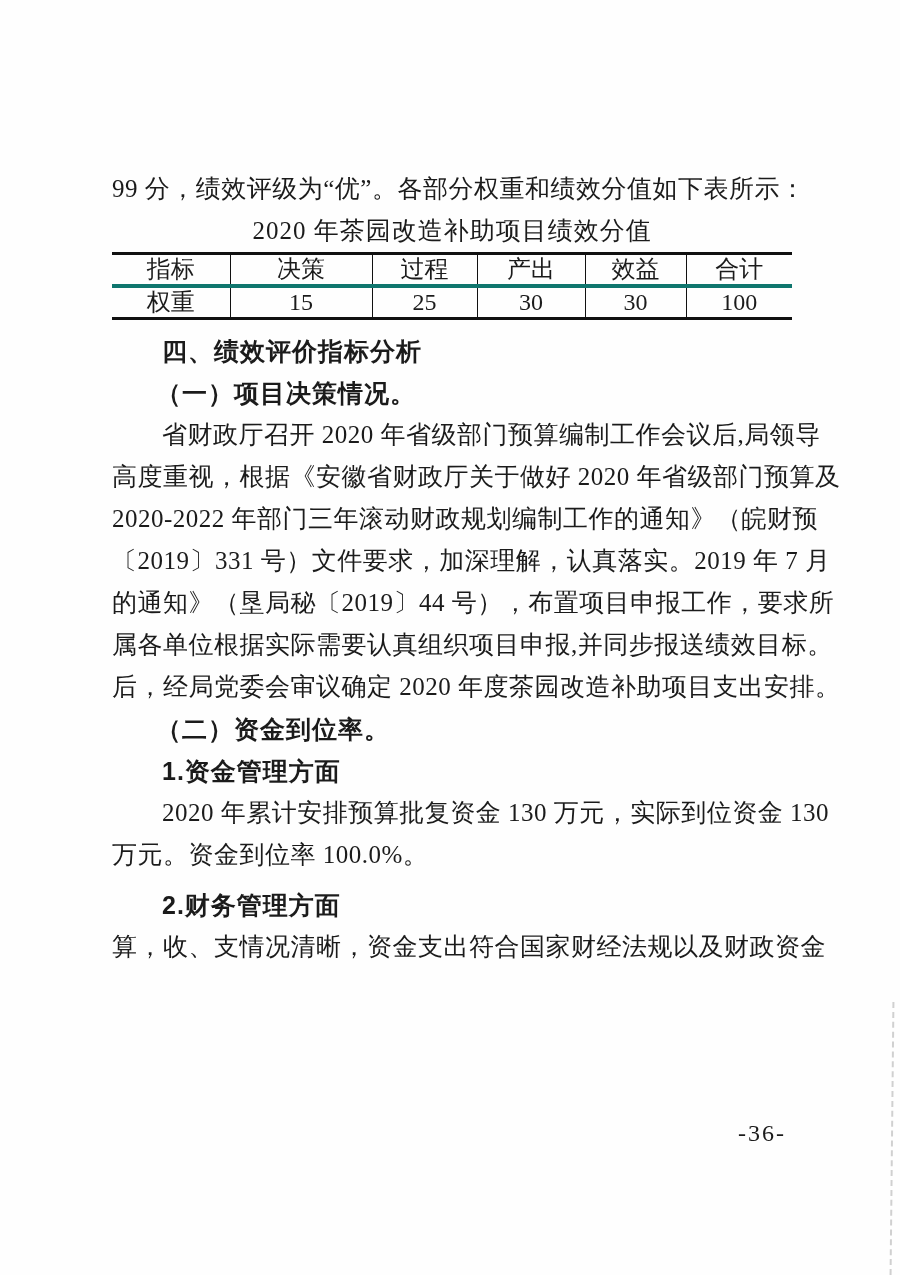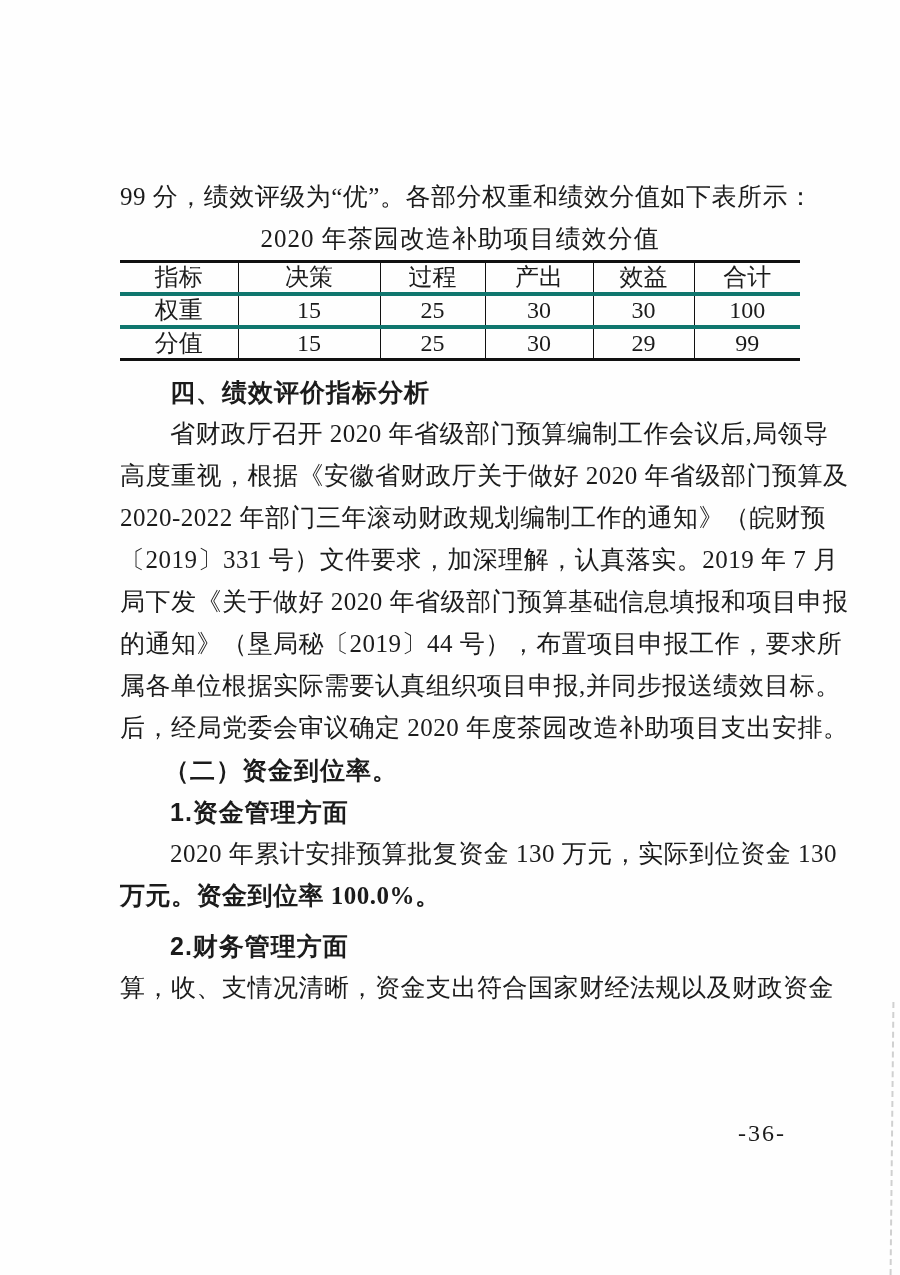--- a/index.html
+++ b/index.html
@@ -9,34 +9,33 @@
     width: 900px;
     height: 1275px;
     margin: 0 auto;
     background: #fefefe;
     overflow: hidden;
     color: #1b1b1b;
     font-family: "Liberation Serif", serif;
   }
   .content {
     position: absolute;
-    left: 120px;
+    left: 112px;
     top: 168px;
     width: 680px;
     font-size: 25px;
     line-height: 42px;
-    margin-top: 8px;
   }
   .line {
     text-align: justify;
     text-align-last: justify;
     white-space: nowrap;
     letter-spacing: 0.5px;
   }
-  .line.left-last { text-align-last: left; font-weight: bold; }
+  .line.left-last { text-align-last: left; }
   .line.indent { padding-left: 50px; }
   .doc-title {
     text-align: right;
     text-align-last: center;
     letter-spacing: 1px;
   }
   .heading {
     font-family: "Liberation Sans", sans-serif;
     font-weight: bold;
     padding-left: 50px;
@@ -114,38 +113,30 @@
           <th>合计</th>
         </tr>
         <tr>
           <td>权重</td>
           <td>15</td>
           <td>25</td>
           <td>30</td>
           <td>30</td>
           <td>100</td>
         </tr>
-        <tr>
-          <td>分值</td>
-          <td>15</td>
-          <td>25</td>
-          <td>30</td>
-          <td>29</td>
-          <td>99</td>
-        </tr>
       </tbody>
     </table>
 
     <div class="line heading" style="margin-top:10px">四、绩效评价指标分析</div>
+    <div class="line heading paren">（一）项目决策情况。</div>
 
     <div class="line indent">省财政厅召开 2020 年省级部门预算编制工作会议后,局领导</div>
     <div class="line">高度重视，根据《安徽省财政厅关于做好 2020 年省级部门预算及</div>
     <div class="line">2020-2022 年部门三年滚动财政规划编制工作的通知》（皖财预</div>
     <div class="line">〔2019〕331 号）文件要求，加深理解，认真落实。2019 年 7 月</div>
-    <div class="line">局下发《关于做好 2020 年省级部门预算基础信息填报和项目申报</div>
     <div class="line">的通知》（垦局秘〔2019〕44 号），布置项目申报工作，要求所</div>
     <div class="line">属各单位根据实际需要认真组织项目申报,并同步报送绩效目标。</div>
     <div class="line">后，经局党委会审议确定 2020 年度茶园改造补助项目支出安排。</div>
 
     <div class="line heading paren">（二）资金到位率。</div>
     <div class="line heading">1.资金管理方面</div>
 
     <div class="line indent">2020 年累计安排预算批复资金 130 万元，实际到位资金 130</div>
     <div class="line left-last">万元。资金到位率 100.0%。</div>
 

